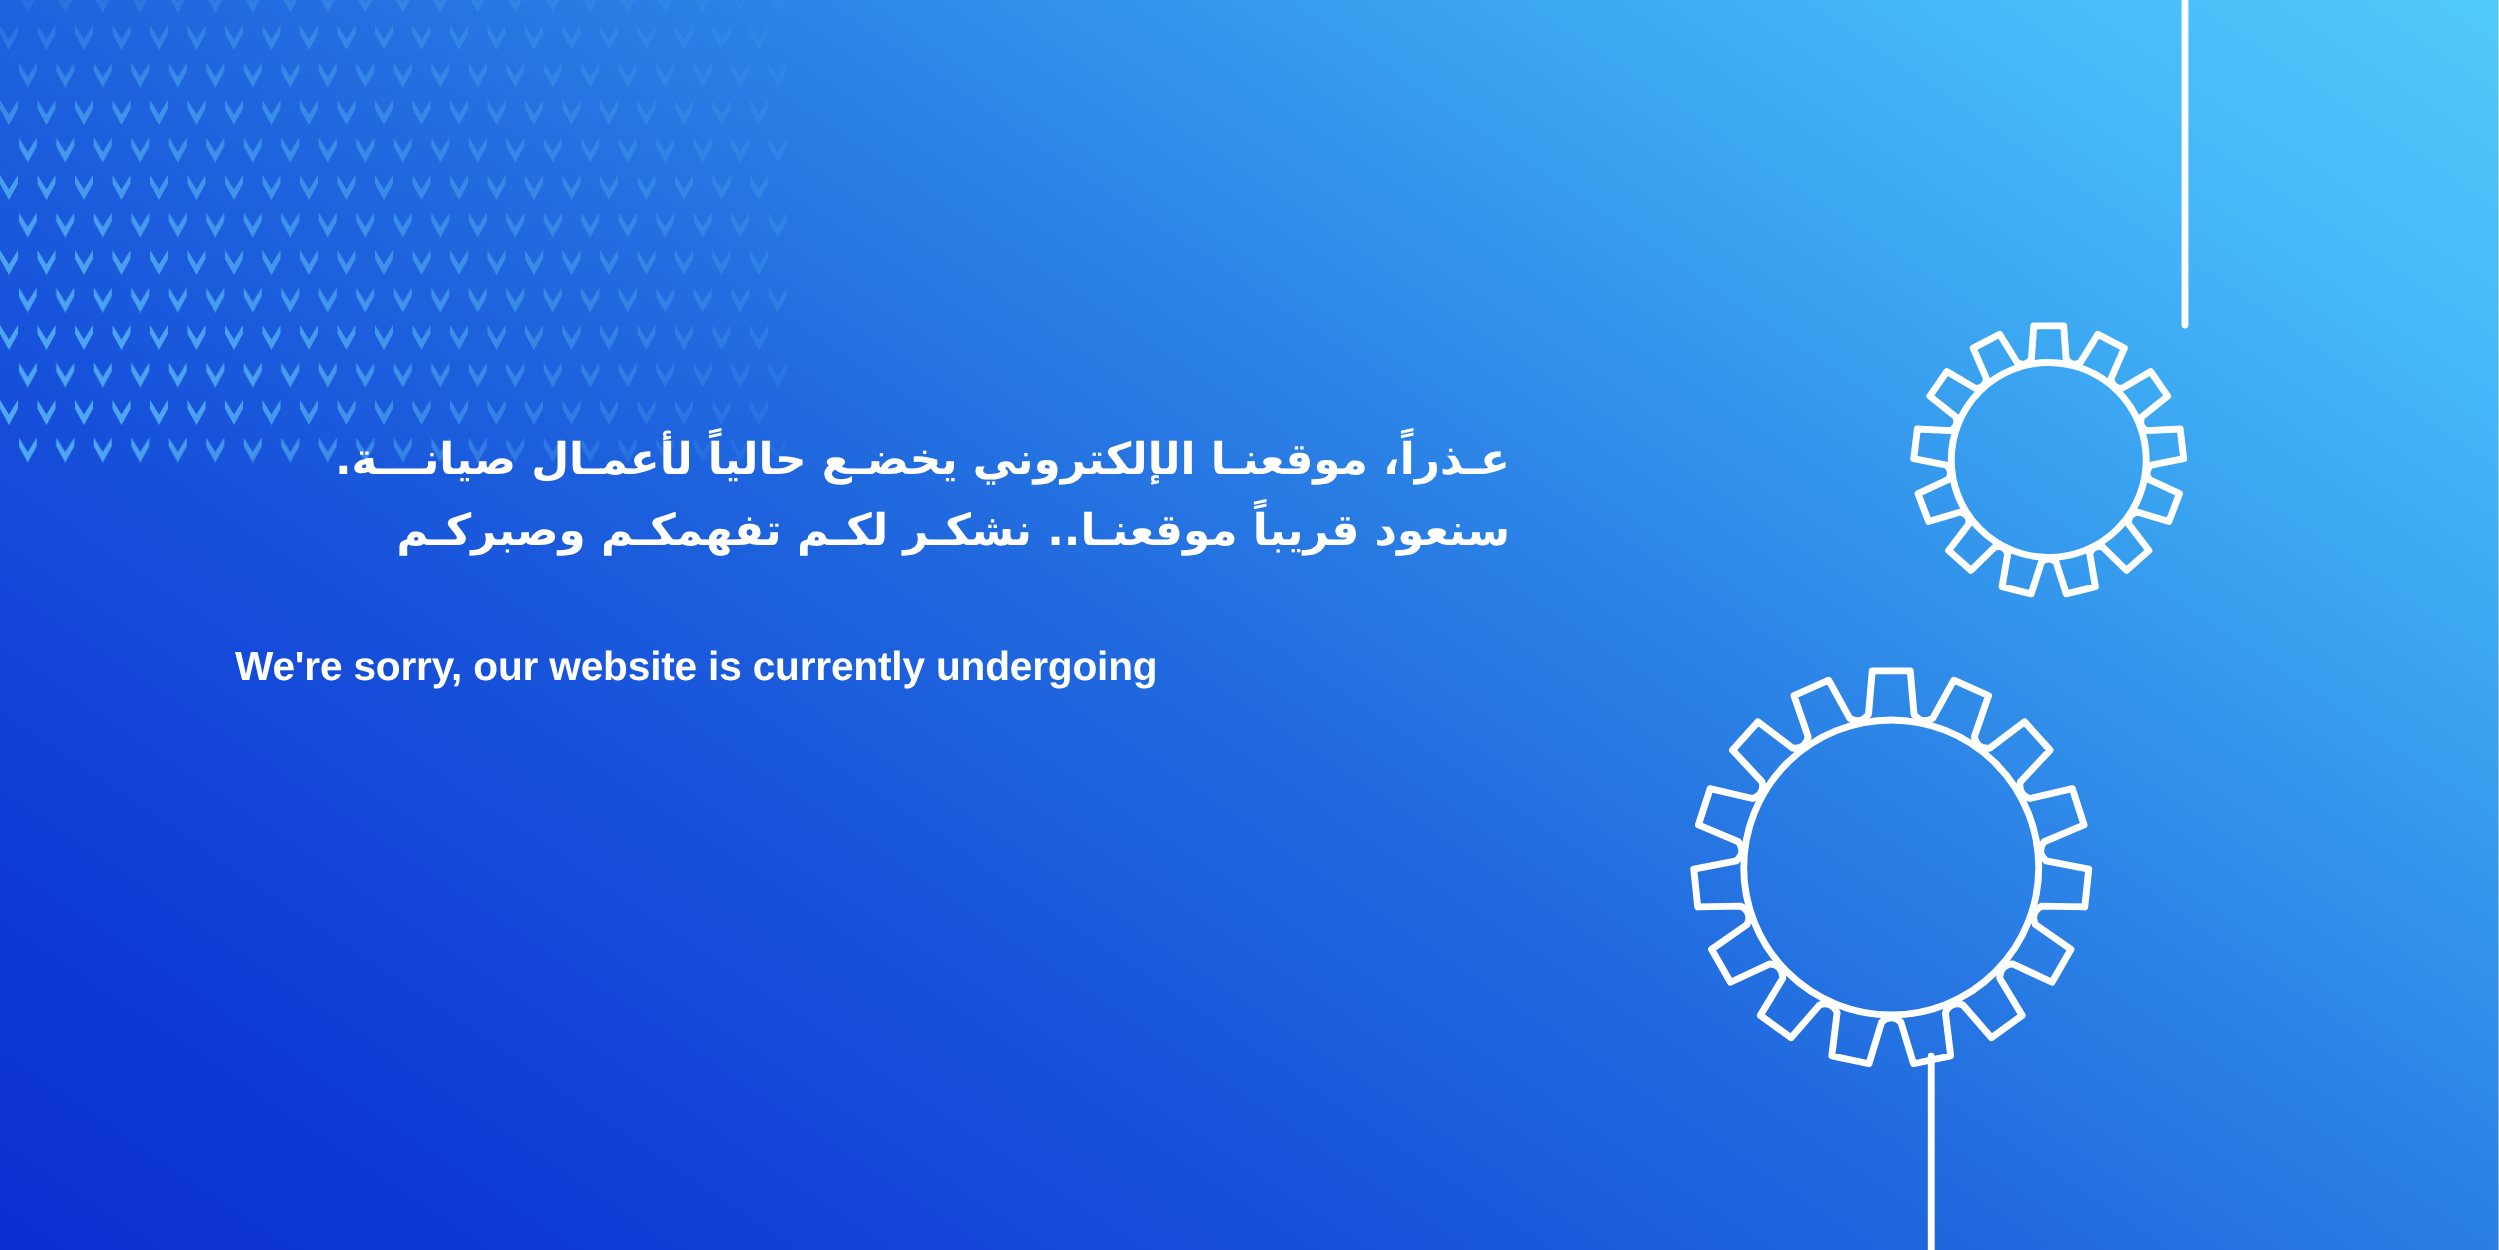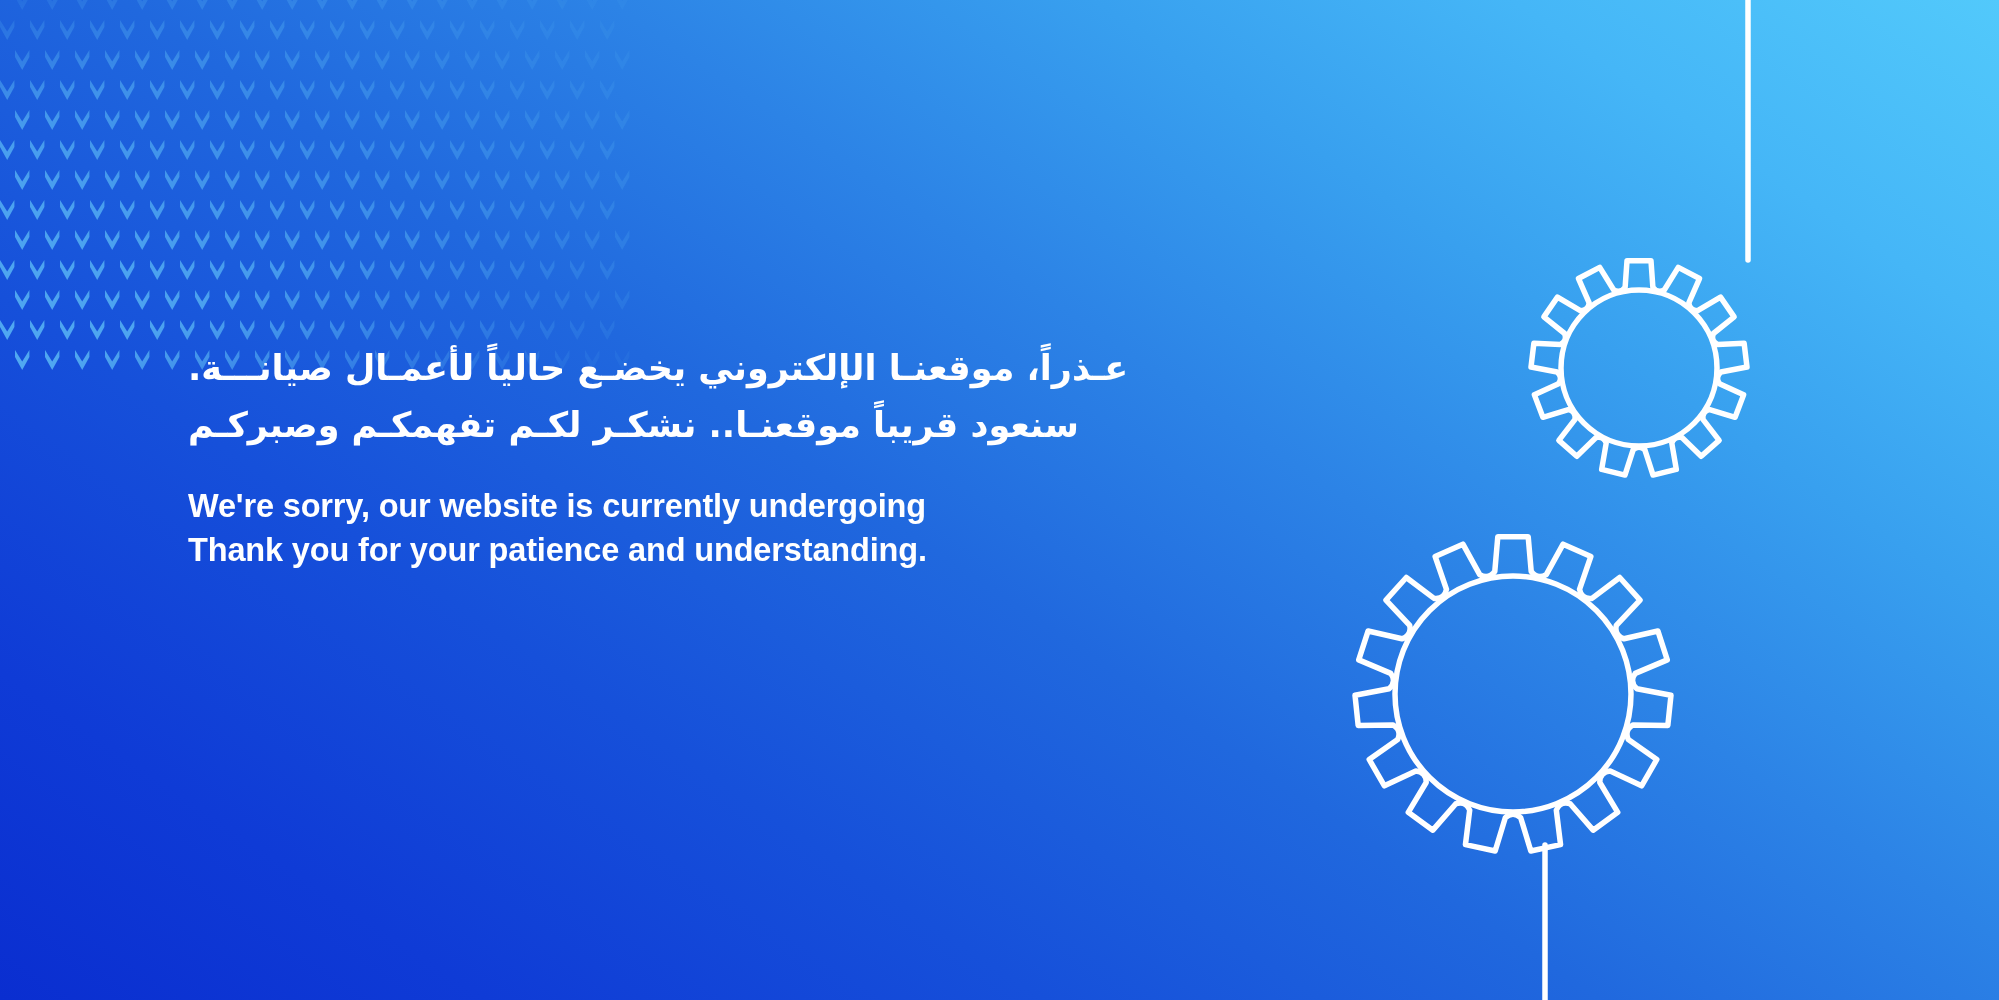--- a/index.html
+++ b/index.html
@@ -48,32 +48,32 @@
   #message-block {
     position:absolute;
     left:188px;
     top:340px;
     width:1020px;
     color:#ffffff;
   }
 
   .arabic-block {
     direction:rtl;
-    text-align:left;
+    text-align:right;
     font-family:"DejaVu Sans", sans-serif;
     font-size:35px;
     line-height:1.62;
     font-weight:600;
     letter-spacing:0.3px;
     white-space:nowrap;
   }
   .arabic-line { display:block; }
 
   .english-block {
-    margin-top:32px;
+    margin-top:59px;
     font-family:"Liberation Sans", sans-serif;
     font-size:32.5px;
     line-height:1.335;
     font-weight:700;
     letter-spacing:-0.15px;
   }
   .english-line { display:block; }
 </style>
 </head>
 <body>
@@ -438,18 +438,17 @@
 
   <div id="message-block">
 
     <div class="arabic-block" lang="ar">
       <span class="arabic-line">عـذراً، موقعنـا الإلكتروني يخضـع حالياً لأعمـال صيانـــة.</span>
       <span class="arabic-line">سنعود قريباً موقعنـا.. نشكـر لكـم تفهمكـم وصبركـم</span>
     </div>
 
     <div class="english-block" lang="en">
       <span class="english-line">We're sorry, our website is currently undergoing</span>
-      <span class="english-line">Thank you for your patience and understanding.</span>
     </div>
 
   </div>
 
 </div>
 
 </body></html>

